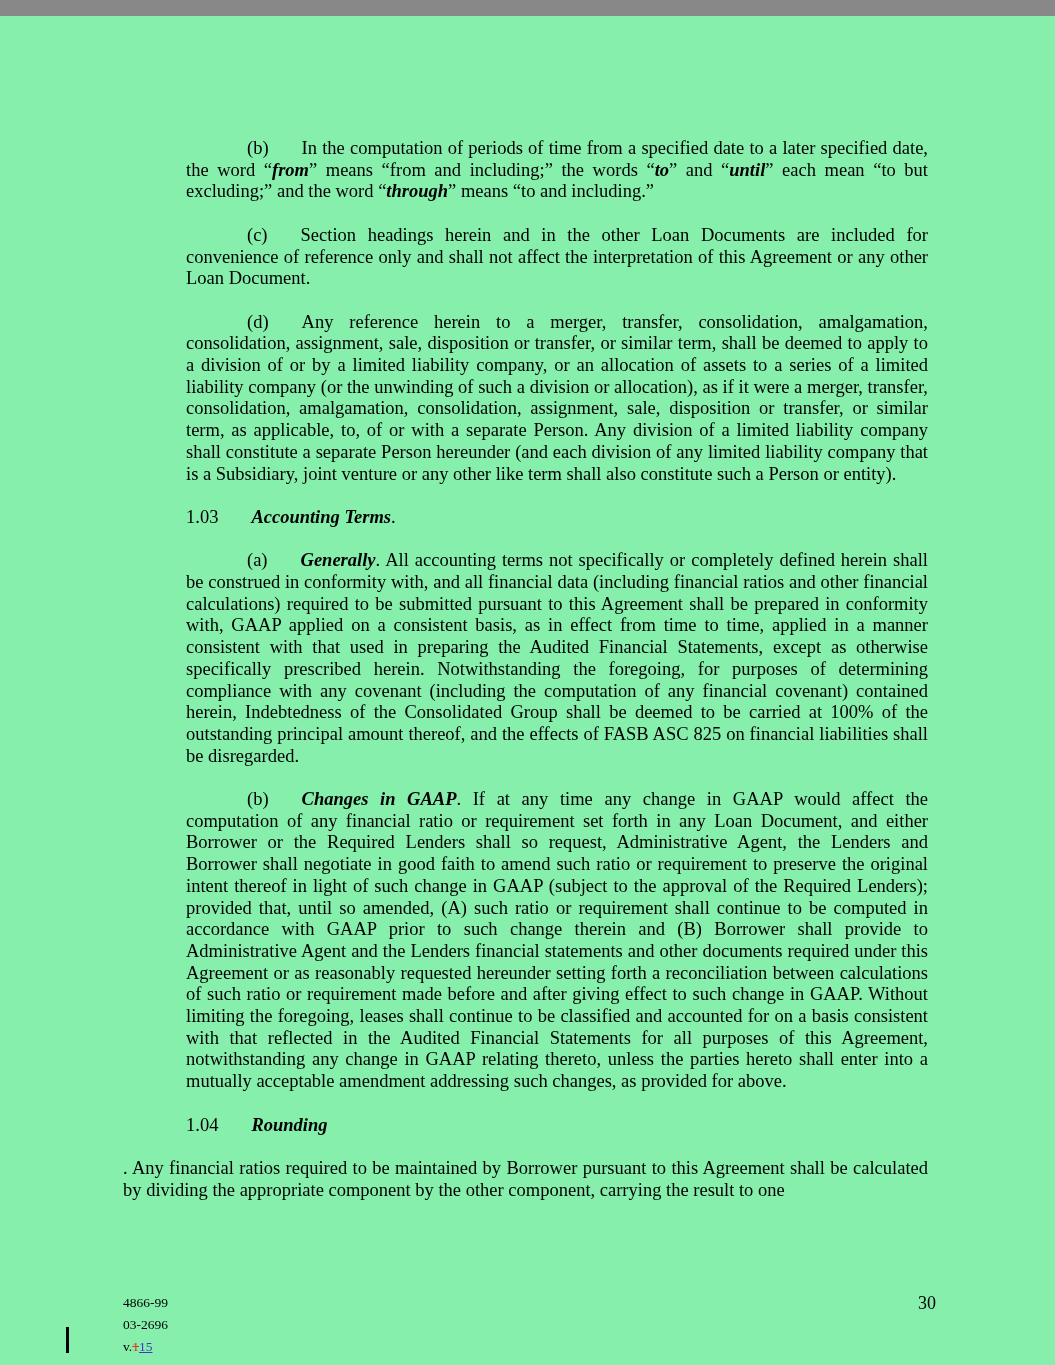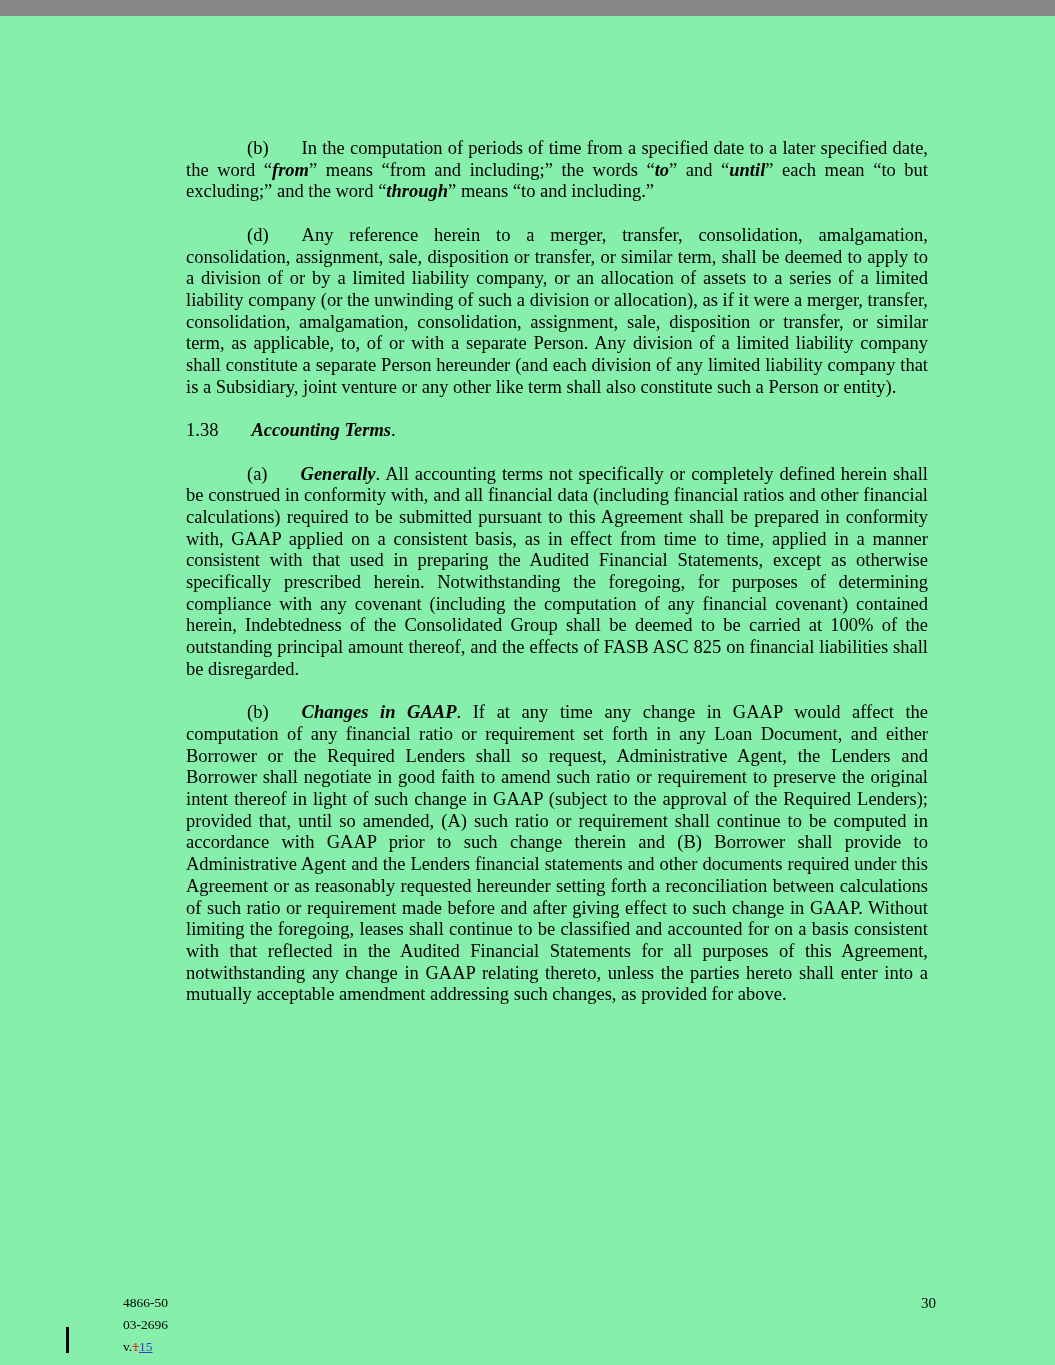--- a/index.html
+++ b/index.html
@@ -70,47 +70,50 @@
   }
   .footer-left .ins {
     color: var(--inserted-blue, #3c3cc8);
     text-decoration: underline;
     font-family: Liberation Serif, serif;
   }
   .page-number {
     position: absolute;
     right: 119px;
     top: 1277px;
-    font-size: 15px;
+    font-size: 18px;
     line-height: 20px;
   }
 </style>
 </head>
 <body>
 
 <div class="page">
 
   <div class="doc-body">
     <p class="para sec"><span>(b)</span><span class="run-gap"></span><span>In the computation of periods of time from a specified date to a later specified date, the word “</span><span class="run-bi">from</span><span>” means “from and including;” the words “</span><span class="run-bi">to</span><span>” and “</span><span class="run-bi">until</span><span>” each mean “to but excluding;” and the word “</span><span class="run-bi">through</span><span>” means “to and including.”</span></p>
 
+    <p class="para sec"><span>(c)</span><span class="run-gap"></span><span>Section headings herein and in the other Loan Documents are included for convenience of reference only and shall not affect the interpretation of this Agreement or any other Loan Document.</span></p>
 
     <p class="para sec"><span>(d)</span><span class="run-gap"></span><span>Any reference herein to a merger, transfer, consolidation, amalgamation, consolidation, assignment, sale, disposition or transfer, or similar term, shall be deemed to apply to a division of or by a limited liability company, or an allocation of assets to a series of a limited liability company (or the unwinding of such a division or allocation), as if it were a merger, transfer, consolidation, amalgamation, consolidation, assignment, sale, disposition or transfer, or similar term, as applicable, to, of or with a separate Person. Any division of a limited liability company shall constitute a separate Person hereunder (and each division of any limited liability company that is a Subsidiary, joint venture or any other like term shall also constitute such a Person or entity).</span></p>
 
-    <p class="heading sec"><span>1.38</span><span class="run-gap"></span><span class="run-b">Accounting Terms</span><span>.</span></p>
+    <p class="heading sec"><span>1.03</span><span class="run-gap"></span><span class="run-b">Accounting Terms</span><span>.</span></p>
 
     <p class="para sec"><span>(a)</span><span class="run-gap"></span><span class="run-b">Generally</span><span>. All accounting terms not specifically or completely defined herein shall be construed in conformity with, and all financial data (including financial ratios and other financial calculations) required to be submitted pursuant to this Agreement shall be prepared in conformity with, GAAP applied on a consistent basis, as in effect from time to time, applied in a manner consistent with that used in preparing the Audited Financial Statements, </span><span class="run-i">except</span><span> as otherwise specifically prescribed herein. Notwithstanding the foregoing, for purposes of determining compliance with any covenant (including the computation of any financial covenant) contained herein, Indebtedness of the Consolidated Group shall be deemed to be carried at 100% of the outstanding principal amount thereof, and the effects of FASB ASC 825 on financial liabilities shall be disregarded.</span></p>
 
     <p class="para sec"><span>(b)</span><span class="run-gap"></span><span class="run-b">Changes in GAAP</span><span>. If at any time any change in GAAP would affect the computation of any financial ratio or requirement set forth in any Loan Document, and either Borrower or the Required Lenders shall so request, Administrative Agent, the Lenders and Borrower shall negotiate in good faith to amend such ratio or requirement to preserve the original intent thereof in light of such change in GAAP (subject to the approval of the Required Lenders); </span><span class="run-i">provided</span><span> that, until so amended, (A) such ratio or requirement shall continue to be computed in accordance with GAAP prior to such change therein and (B) Borrower shall provide to Administrative Agent and the Lenders financial statements and other documents required under this Agreement or as reasonably requested hereunder setting forth a reconciliation between calculations of such ratio or requirement made before and after giving effect to such change in GAAP. Without limiting the foregoing, leases shall continue to be classified and accounted for on a basis consistent with that reflected in the Audited Financial Statements for all purposes of this Agreement, notwithstanding any change in GAAP relating thereto, unless the parties hereto shall enter into a mutually acceptable amendment addressing such changes, as provided for above.</span></p>
 
+    <p class="heading sec"><span>1.04</span><span class="run-gap"></span><span class="run-b">Rounding</span></p>
 
+    <p class="para flush"><span>. Any financial ratios required to be maintained by Borrower pursuant to this Agreement shall be calculated by dividing the appropriate component by the other component, carrying the result to one</span></p>
   </div>
 
   <div class="change-bar"></div>
 
   <div class="footer-left">
-    <div>4866-50</div>
+    <div>4866-99</div>
     <div>03-2696</div>
     <div><span>v.</span><span class="del">1</span><span class="ins">15</span></div>
   </div>
 
   <div class="page-number">30</div>
 
 </div>
 
 </body></html>

